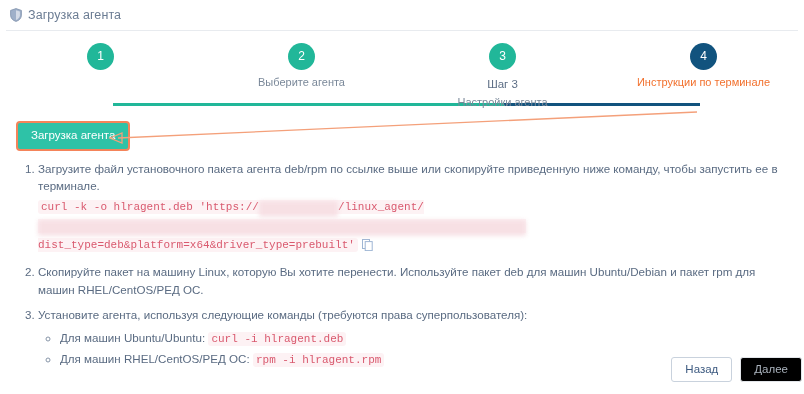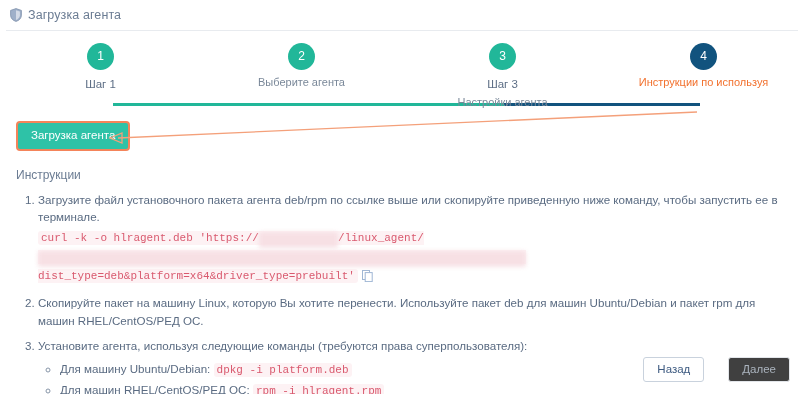--- a/index.html
+++ b/index.html
@@ -180,39 +180,39 @@
     list-style: circle;
     margin: 4px 0 0 0;
     padding-left: 22px;
     line-height: 1.7;
   }
   ul.sub > li::marker { color: #8795a8; }
 
   
   .footer-bar {
     position: absolute;
-    right: 14px;
+    right: 2px;
     bottom: 12px;
     display: flex;
-    gap: 24px;
+    gap: 8px;
   }
   .btn {
     font-size: 11.5px;
     border-radius: 3px;
     padding: 6px 13px;
     line-height: 1;
     cursor: pointer;
   }
   .btn-back {
     background: #ffffff;
     border: 1px solid #c9d2dd;
     color: #3d5a80;
   }
   .btn-next {
-    background: #404040;
+    background: #000000;
     border: 1px solid #e3e6ea;
     color: #aab3bd;
     cursor: default;
   }
 </style>
 </head>
 <body>
 
 <div class="page-header">
   <svg class="shield-icon" viewBox="0 0 12 14">
@@ -223,66 +223,64 @@
 </div>
 <div class="header-rule"></div>
 
 <div class="stepper">
   <div class="step-track">
     <div class="seg-last"></div>
   </div>
   <div class="steps">
     <div class="step">
       <div class="step-circle done">1</div>
-      <div class="step-name">Шаг 1</div>
     </div>
     <div class="step">
       <div class="step-circle done">2</div>
       <div class="step-sub">Выберите агента</div>
     </div>
     <div class="step">
       <div class="step-circle done">3</div>
       <div class="step-name">Шаг 3</div>
       <div class="step-sub">Настройки агента</div>
     </div>
     <div class="step active">
       <div class="step-circle current">4</div>
-      <div class="step-sub">Инструкции по используя</div>
+      <div class="step-sub">Инструкции по терминале</div>
     </div>
   </div>
 </div>
 
 <svg class="annotation-arrow">
   <line x1="697" y1="112" x2="118" y2="138" stroke="#f4a07a" stroke-width="1.3"></line>
   <polygon points="110,138 122,133 122,143" fill="none" stroke="#f4a07a" stroke-width="1.3"></polygon>
 </svg>
 
 <div class="content">
 
   <button class="download-btn">Загрузка агента</button>
 
-  <div class="section-label">Инструкции</div>
 
   <ol class="instr">
     <li>
       <span>Загрузите файл установочного пакета агента deb/rpm по ссылке выше или скопируйте приведенную ниже команду, чтобы запустить ее в терминале.</span>
       <span class="cmd-block"><code class="cmd"><span>curl -k -o hlragent.deb 'https://</span><span class="redacted">172.20.1.100</span><span>/linux_agent/</span><span class="redacted">8f36384f-e8ac-48f5-87e7-cc4f218ea918/3ff82c58-d0b4-44b3-941f-381f6446bfac?</span><br><span>dist_type=deb&amp;platform=x64&amp;driver_type=prebuilt'</span></code><span class="copy-icon"><svg width="11" height="12" viewBox="0 0 11 12">
               <rect x="0.5" y="0.5" width="7" height="9" fill="none" stroke="#9fb6d4" stroke-width="1"></rect>
               <rect x="3.2" y="2.6" width="7" height="9" fill="#ffffff" stroke="#9fb6d4" stroke-width="1"></rect>
             </svg></span></span>
     </li>
     <li>
       <span>Скопируйте пакет на машину Linux, которую Вы хотите перенести. Используйте пакет deb для машин Ubuntu/Debian и пакет rpm для машин RHEL/CentOS/РЕД ОС.</span>
     </li>
     <li>
       <span>Установите агента, используя следующие команды (требуются права суперпользователя):</span>
       <ul class="sub">
         <li>
-          <span>Для машину Ubuntu/Debian:</span>
-          <code class="cmd">dpkg -i platform.deb</code>
+          <span>Для машин Ubuntu/Ubuntu:</span>
+          <code class="cmd">curl -i hlragent.deb</code>
         </li>
         <li>
           <span>Для машин RHEL/CentOS/РЕД ОС:</span>
           <code class="cmd">rpm -i hlragent.rpm</code>
         </li>
       </ul>
     </li>
   </ol>
 
   

